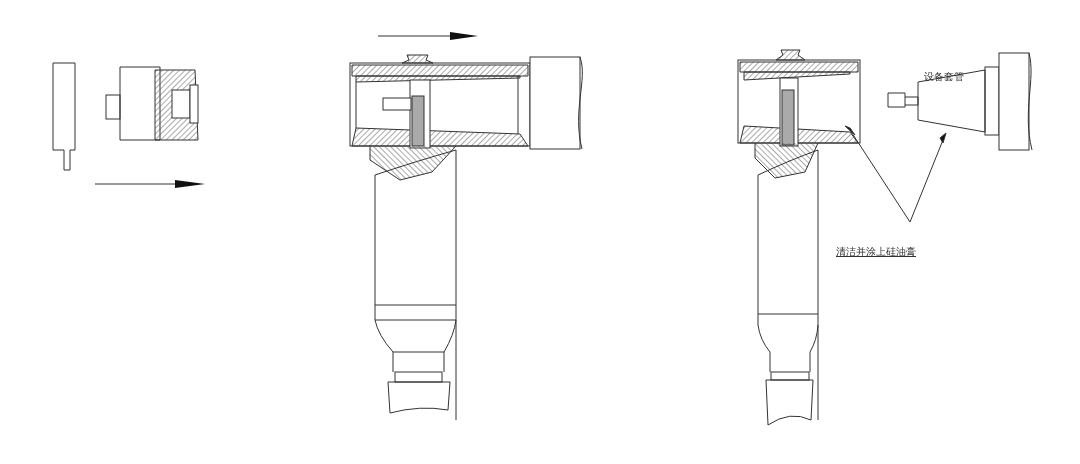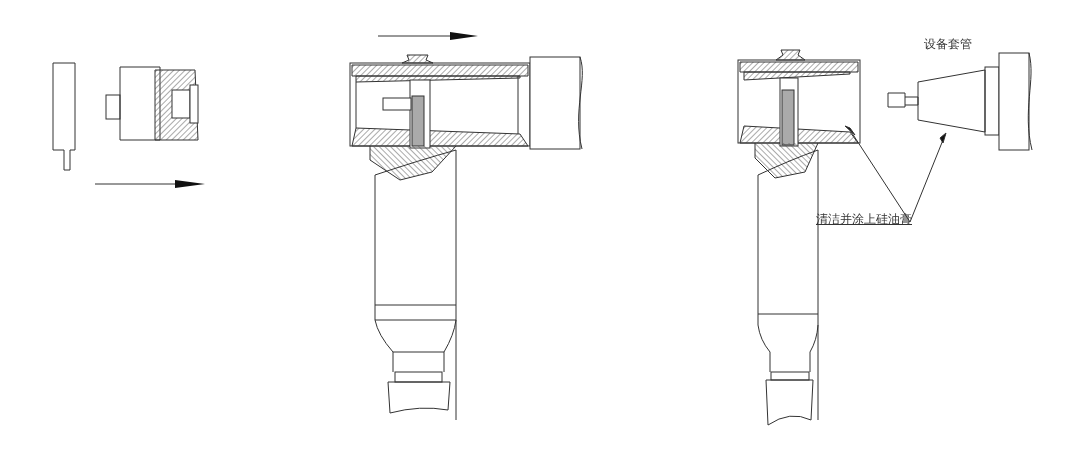--- a/index.html
+++ b/index.html
@@ -1,20 +1,20 @@
 <!DOCTYPE html>
 <html><head>
   <meta charset="utf-8">
   <style>
     html, body { margin: 0; padding: 0; background: #ffffff; }
     body { width: 1080px; height: 464px; position: relative; overflow: hidden;
            font-family: "DejaVu Sans", sans-serif; }
     svg { position: absolute; left: 0; top: 0; }
-    .lbl { position: absolute; font-size: 12px; color: #333333; white-space: nowrap;
-           font-family: Liberation Serif, serif; }
+    .lbl { position: absolute; font-size: 10px; color: #333333; white-space: nowrap;
+           font-family: Liberation Serif, serif; margin-top: 34px; }
     .lbl-u { text-decoration: underline; }
   </style>
 </head>
 <body>
 
 <svg width="1080" height="464" viewBox="0 0 1080 464">
   <defs>
     <pattern id="hatch" patternUnits="userSpaceOnUse" width="4" height="4" patternTransform="rotate(45)">
       <line x1="0" y1="0" x2="0" y2="4" stroke="#555" stroke-width="1"></line>
     </pattern>
@@ -100,13 +100,13 @@
     <line x1="758" y1="175" x2="758" y2="325"></line>
     <path d="M758,325 Q760,340 770,352 L770,372"></path>
     <path d="M818,325 Q817,340 810,352 L810,372"></path>
     <rect x="771" y="372" width="38" height="8"></rect>
     <path d="M766,380 L813,380 L811,420 Q790,410 768,425 Z"></path>
     <line x1="758" y1="314" x2="818" y2="314"></line>
   </g>
 </svg>
 
 <div class="lbl" style="left:924px; top:36px;">设备套管</div>
-<div class="lbl lbl-u" style="left:816px; top:211px;">清洁并涂上硅油膏</div>
+<div class="lbl lbl-u" style="left:836px; top:211px;">清洁并涂上硅油膏</div>
 
 </body></html>

